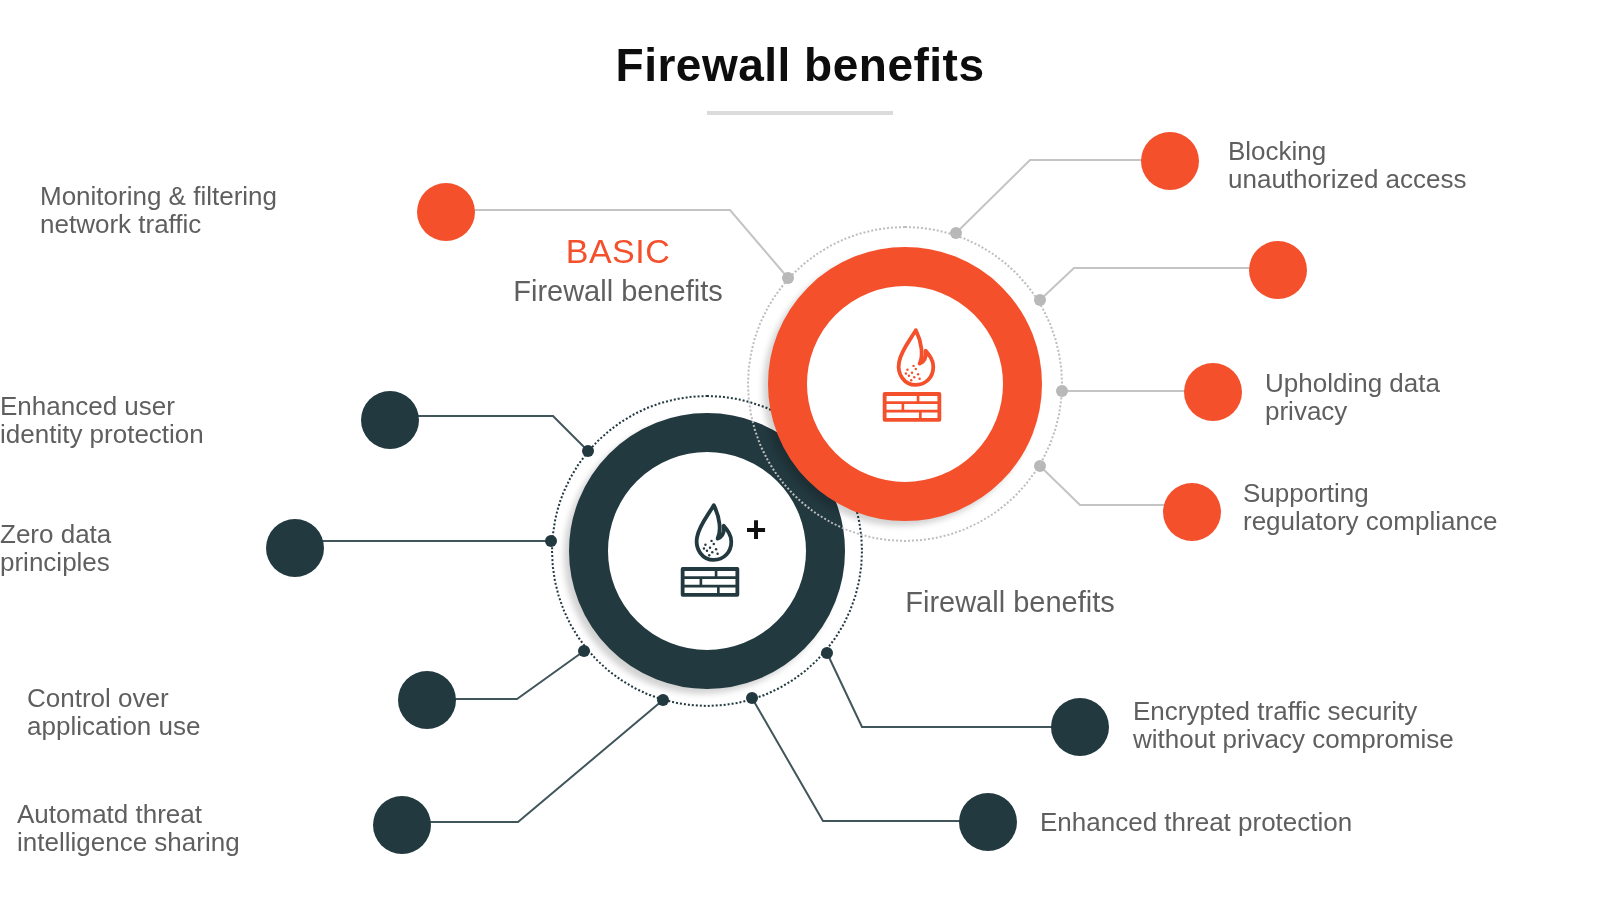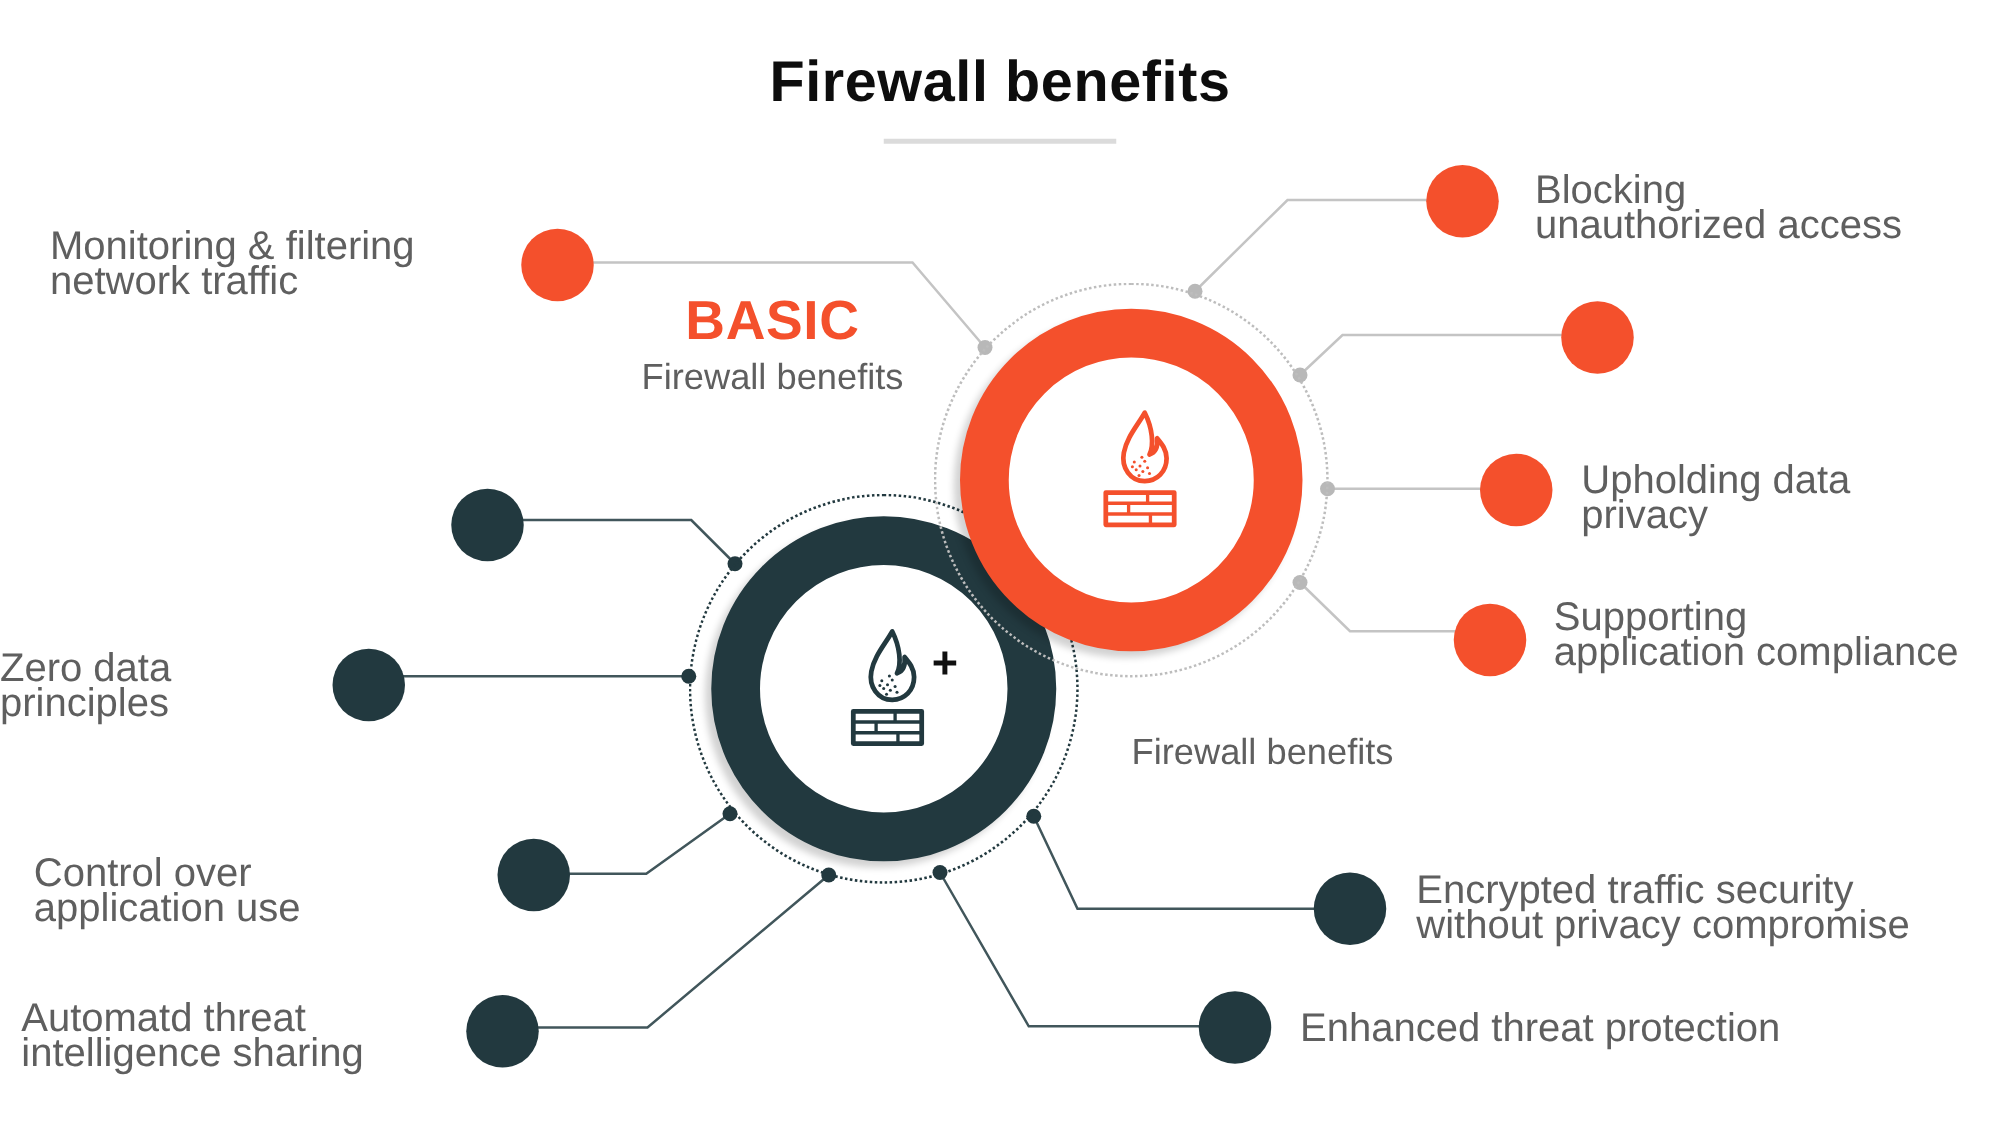--- a/index.html
+++ b/index.html
@@ -32,32 +32,32 @@
   .ring.basic{left:768px;top:247px;width:274px;height:274px;border:39px solid var(--orange);
               box-shadow:-5px 5px 6px rgba(0,0,0,.18);z-index:5}
 
   .center-icon{position:absolute;z-index:6}
   .center-icon.basic{left:874px;top:327px;color:var(--orange)}
   .center-icon.advanced{left:672px;top:502px;color:var(--dark)}
   .plus{position:absolute;left:738px;top:512px;width:36px;z-index:6;text-align:center;
         font-size:36px;font-weight:900;color:#101010;line-height:36px}
 
   .group-heading{position:absolute;z-index:6;text-align:center}
-  .group-heading .hd{font-size:44px;font-weight:700;letter-spacing:.5px}
+  .group-heading .hd{font-size:34px;font-weight:400;letter-spacing:.5px}
   .group-heading .sub{font-size:29px;color:var(--textgray);margin-top:4px}
   .group-heading.basic{left:478px;top:232px;width:280px}
   .group-heading.basic .hd{color:var(--orange)}
   .group-heading.advanced{left:880px;top:582px;width:260px}
   .group-heading.advanced .hd{color:var(--dark)}
 
   .dot{position:absolute;width:58px;height:58px;border-radius:50%;z-index:6}
   .dot.basic{background:var(--orange)}
   .dot.advanced{background:var(--dark)}
 
-  .lbl{position:absolute;z-index:6;font-size:32px;line-height:28px;color:var(--textgray);
+  .lbl{position:absolute;z-index:6;font-size:26px;line-height:28px;color:var(--textgray);
        white-space:pre-line}
   .lbl.r{text-align:left}
   .lbl.l{text-align:left}
 </style>
 </head>
 <body>
 
 <div class="canvas">
 
   <div class="title">Firewall benefits</div>
@@ -163,23 +163,25 @@
 unauthorized access</div>
 
   <div class="dot basic" style="left:1249px;top:241px"></div>
 
   <div class="dot basic" style="left:1184px;top:363px"></div>
   <div class="lbl l" style="left:1265px;top:369px;width:300px">Upholding data
 privacy</div>
 
   <div class="dot basic" style="left:1163px;top:483px"></div>
   <div class="lbl l" style="left:1243px;top:479px;width:340px">Supporting
-application compliance</div>
+regulatory compliance</div>
 
   <div class="dot advanced" style="left:361px;top:391px"></div>
+  <div class="lbl r" style="left:0px;top:392px;width:343px">Enhanced user
+identity protection</div>
 
   <div class="dot advanced" style="left:266px;top:519px"></div>
   <div class="lbl r" style="left:0px;top:520px;width:237px">Zero data
 principles</div>
 
   <div class="dot advanced" style="left:398px;top:671px"></div>
   <div class="lbl r" style="left:27px;top:684px;width:350px">Control over
 application use</div>
 
   <div class="dot advanced" style="left:373px;top:796px"></div>

